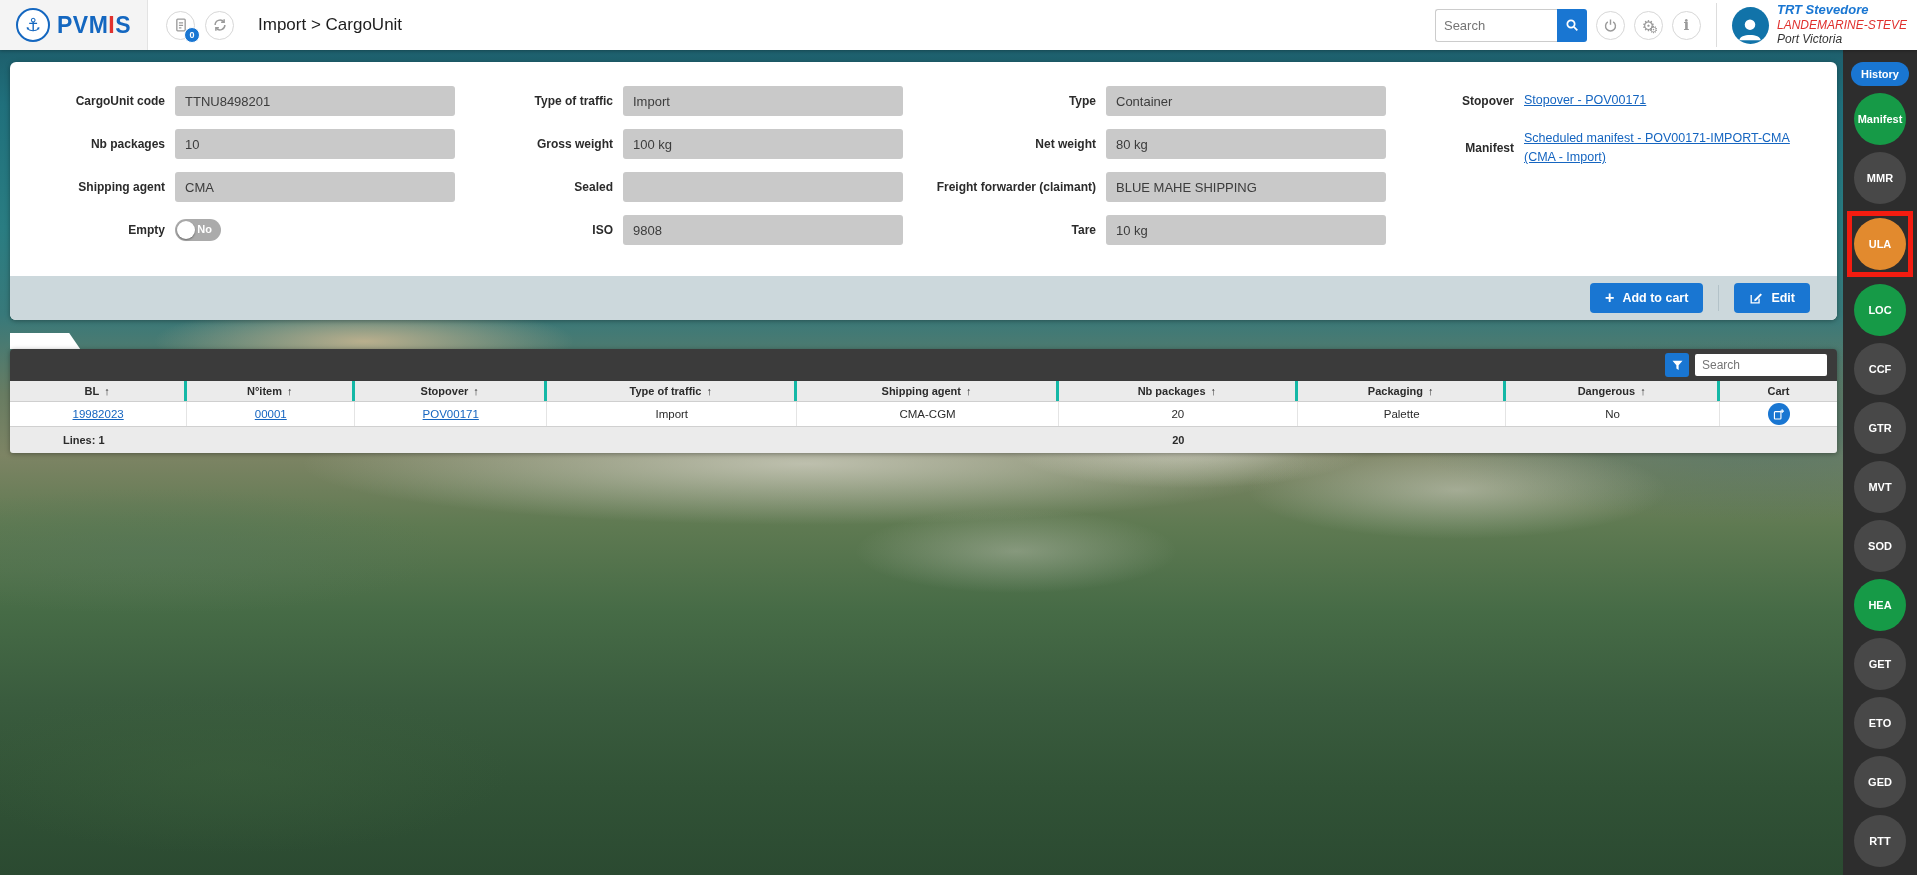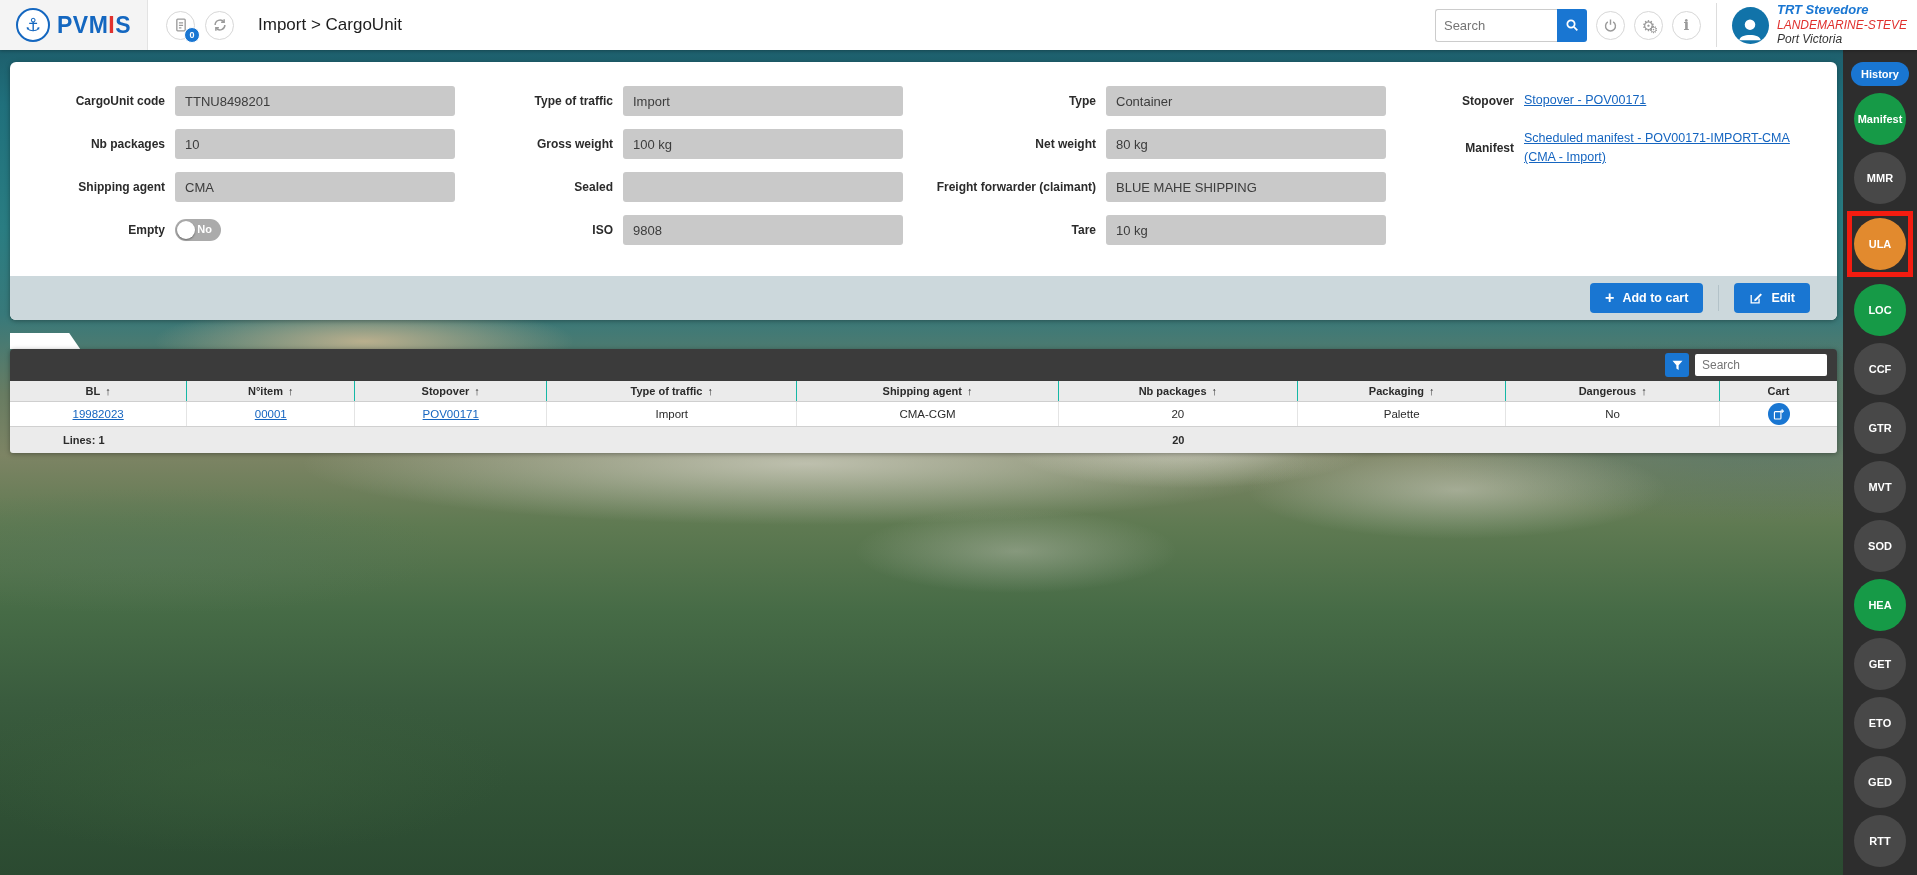--- a/index.html
+++ b/index.html
@@ -117,21 +117,21 @@
     align-items:center; justify-content:flex-end; gap:6px; padding-right:10px; }
   .filter-btn { width:24px; height:24px; background:#1976d2; border:none; border-radius:3px;
     display:flex; align-items:center; justify-content:center; cursor:pointer; }
   .table-search { width:132px; height:22px; border:none; border-radius:2px; padding:0 7px;
     font-size:12px; color:#333; outline:none; }
   .tgrid { display:grid;
     grid-template-columns:9.7% 9.2% 10.5% 13.7% 14.3% 13.1% 11.4% 11.7% 1fr; }
   .cell { display:flex; align-items:center; justify-content:center; font-size:11px;
     color:#2b2b2b; overflow:hidden; white-space:nowrap; }
   .thead { height:21px; background:#ebebeb; border-bottom:1px solid #cfcfcf; }
-  .thead .cell { font-weight:bold; gap:5px; border-right:1px solid #14b8a6; }
+  .thead .cell { font-weight:bold; gap:5px; border-right:3px solid #14b8a6; }
   .thead .cell:last-child { border-right:none; }
   .sort { font-weight:bold; font-size:11px; }
   .tdata { height:24px; background:#fff; }
   .tdata .cell { border-right:1px solid #e4e4e4; font-size:11.5px; }
   .tdata .cell:last-child { border-right:none; }
   .tdata a { color:#1565c0; text-decoration:underline; font-size:11.5px; }
   .cart-btn { width:22px; height:22px; border-radius:50%; background:#1976d2; border:none;
     display:flex; align-items:center; justify-content:center; cursor:pointer; }
   .tfoot { height:27px; background:#ebebeb; border-top:1px solid #d0d0d0;
     border-radius:0 0 3px 3px; }

